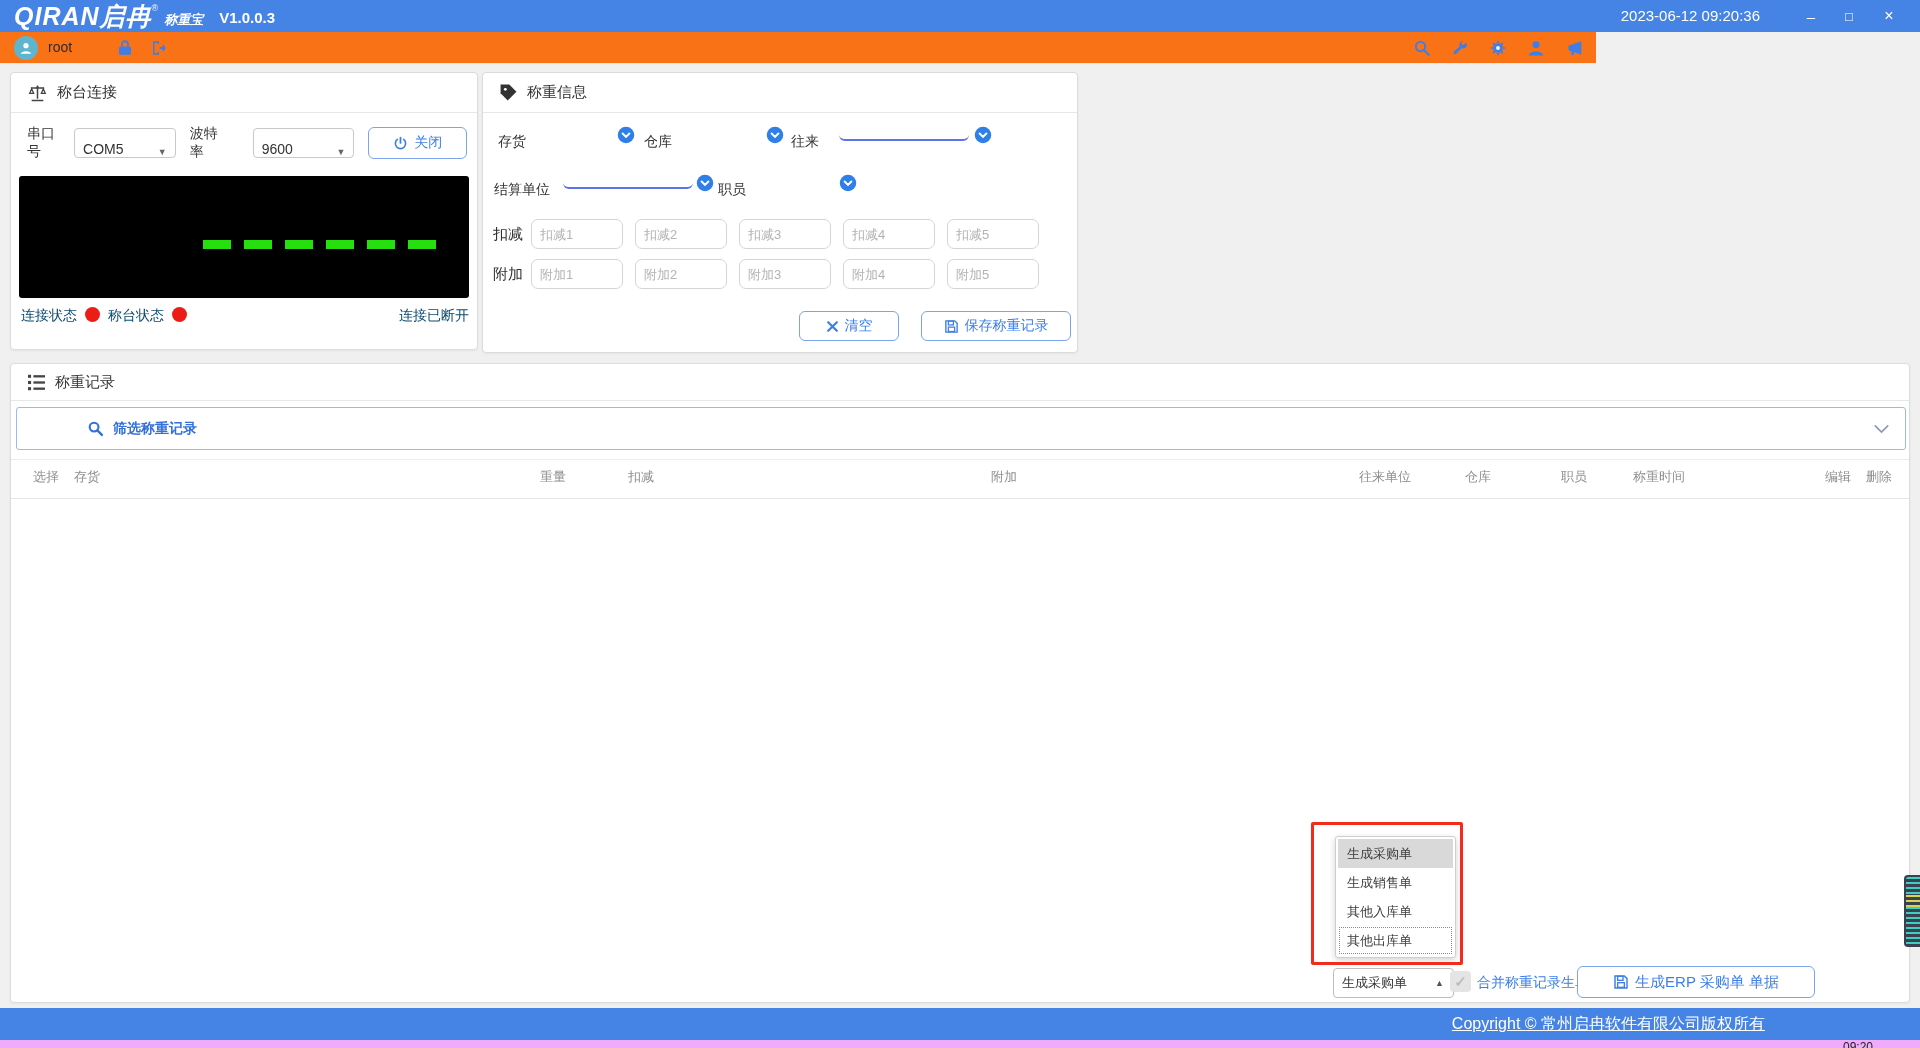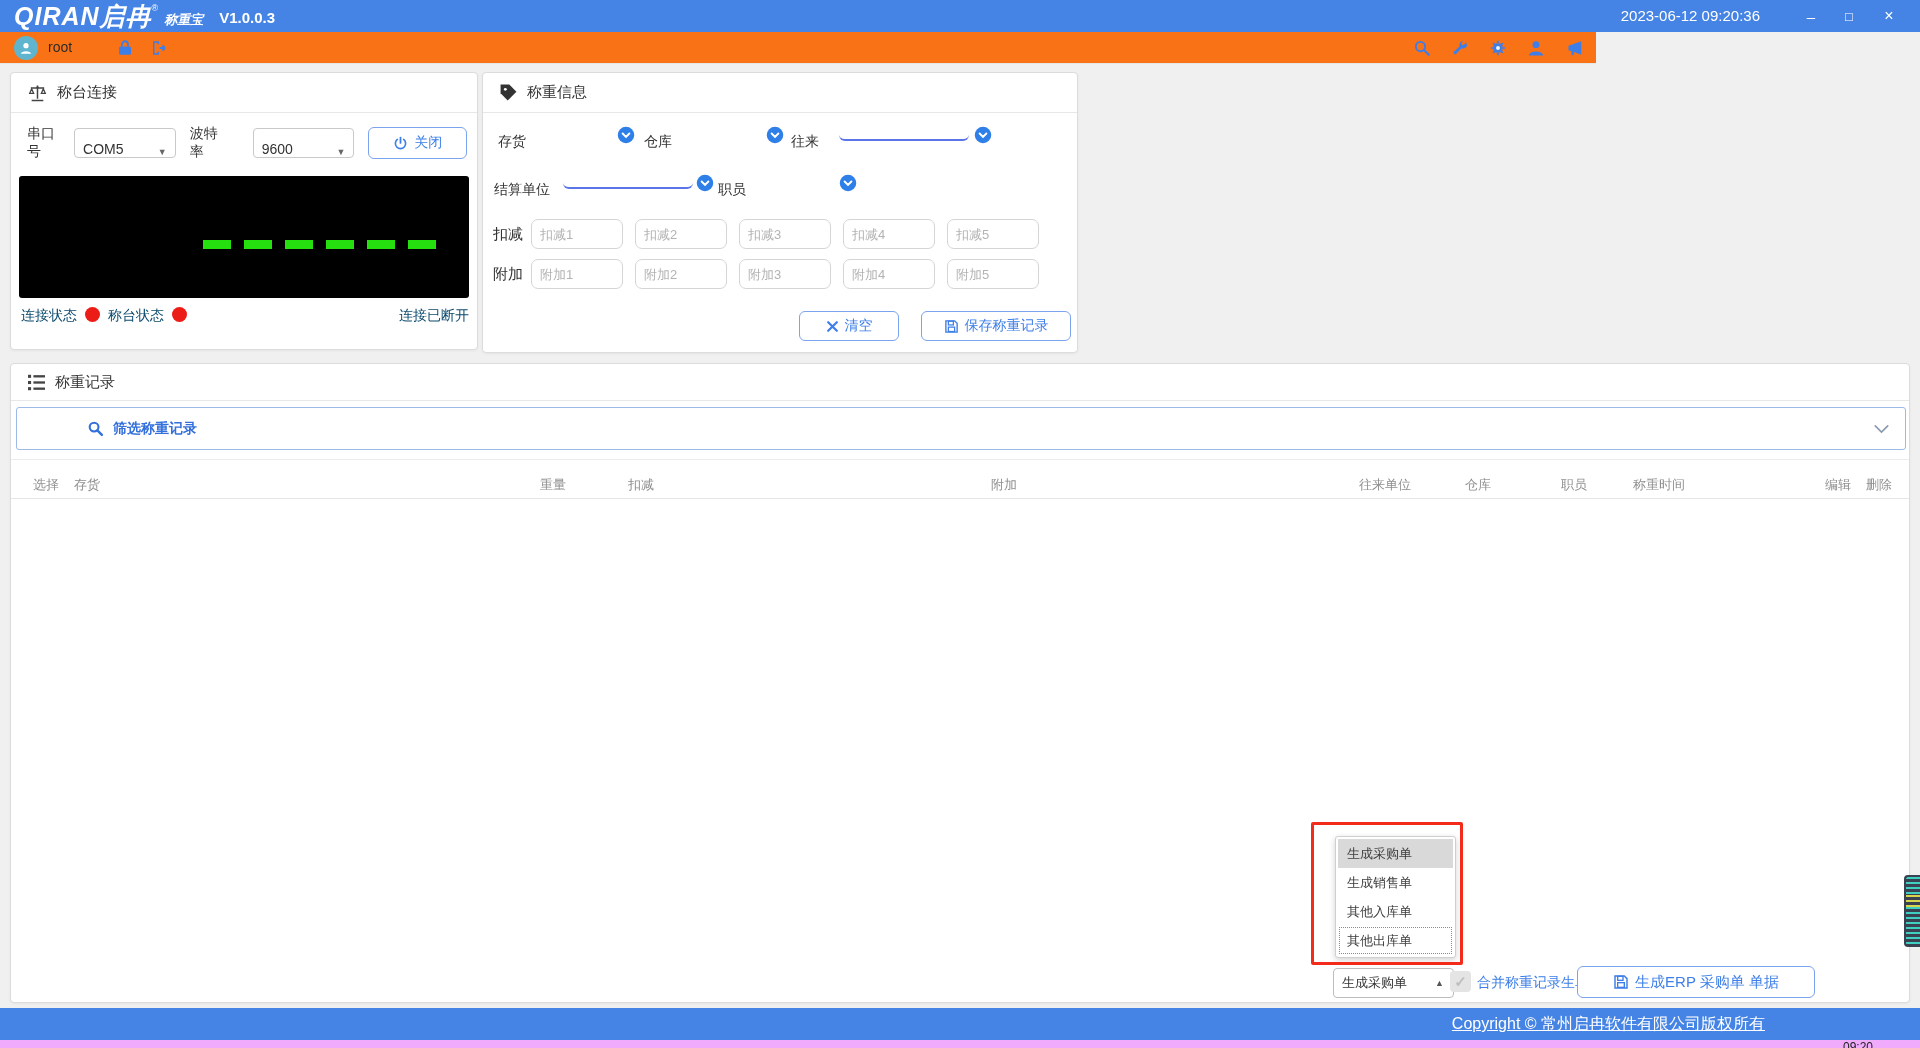--- a/index.html
+++ b/index.html
@@ -75,21 +75,21 @@
   #records-card { left:10px; top:363px; width:1900px; height:640px; }
   #records-card .card-head { height:37px; }
   .filter-bar { position:absolute; left:5px; top:43px; width:1890px; height:43px;
                 border:1px solid #9DB9E8; border-radius:3px; background:#fff;
                 display:flex; align-items:center; }
   .filter-ico { margin-left:70px; }
   .filter-txt { margin-left:9px; font-size:14px; font-weight:700; color:#3470DB; }
   .filter-chev { margin-left:auto; margin-right:16px; }
   .thead { position:absolute; left:0; top:95px; width:1898px; height:40px;
            border-top:1px solid #ececec; border-bottom:1px solid #e6e6e6; }
-  .th { position:absolute; top:16px; font-size:13px; color:#8f8f8f; white-space:nowrap; }
+  .th { position:absolute; top:8px; font-size:13px; color:#8f8f8f; white-space:nowrap; }
   .c0{left:22px}.c1{left:63px}.c2{left:529px}.c3{left:617px}.c4{left:980px}.c5{left:1348px}
   .c6{left:1454px}.c7{left:1550px}.c8{left:1622px}.c9{left:1814px}.c10{left:1855px}
 
   
   .annotation { position:absolute; left:1311px; top:822px; width:152px; height:143px;
                 border:3px solid #F32B1A; border-radius:2px; pointer-events:none; }
   .gen-menu { position:absolute; left:1335px; top:836px; width:121px; height:122px; background:#fff;
               border:1px solid #cfcfcf; border-radius:3px; box-shadow:0 2px 6px rgba(0,0,0,.18);
               padding:2px; display:flex; flex-direction:column; }
   .menu-item { height:29px; line-height:29px; padding-left:9px; font-size:13px; color:#3c3c3c; }

